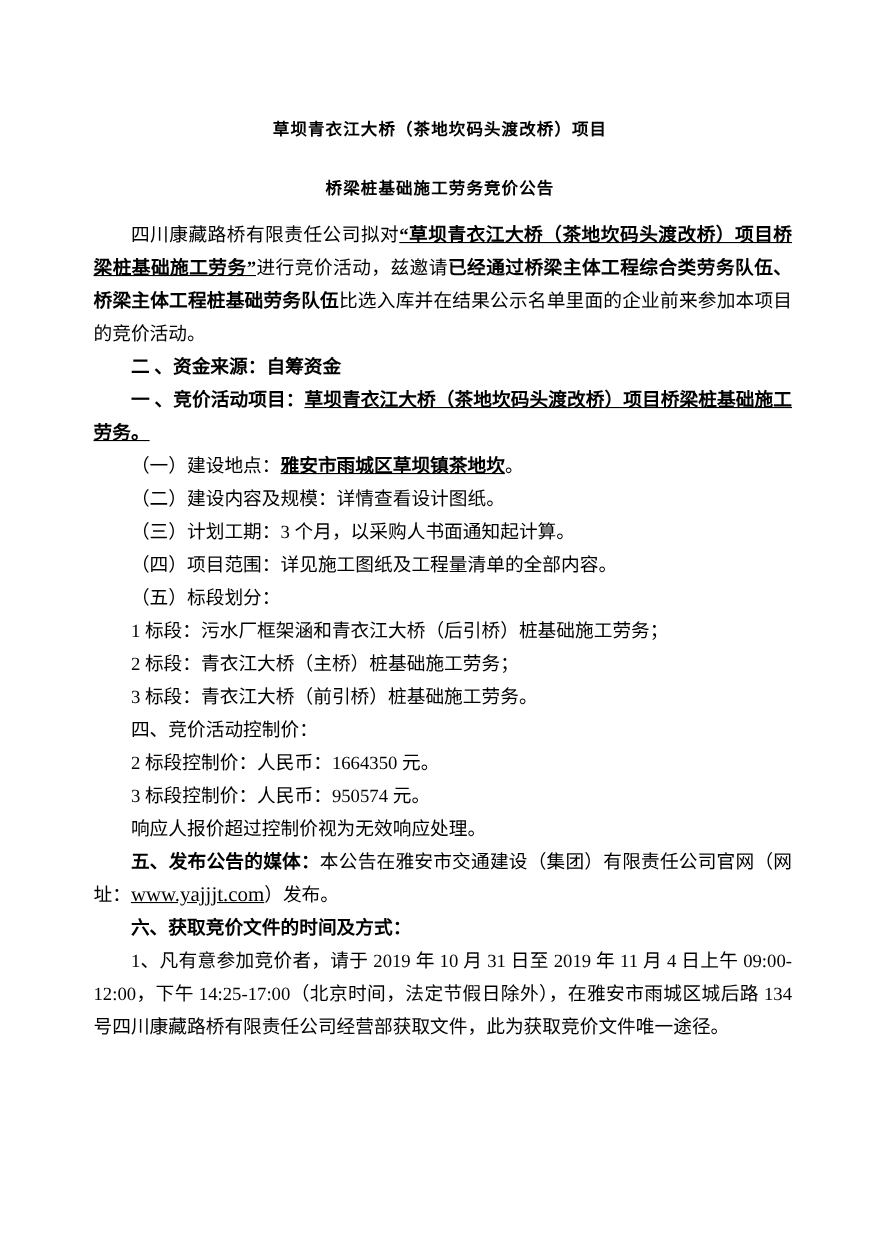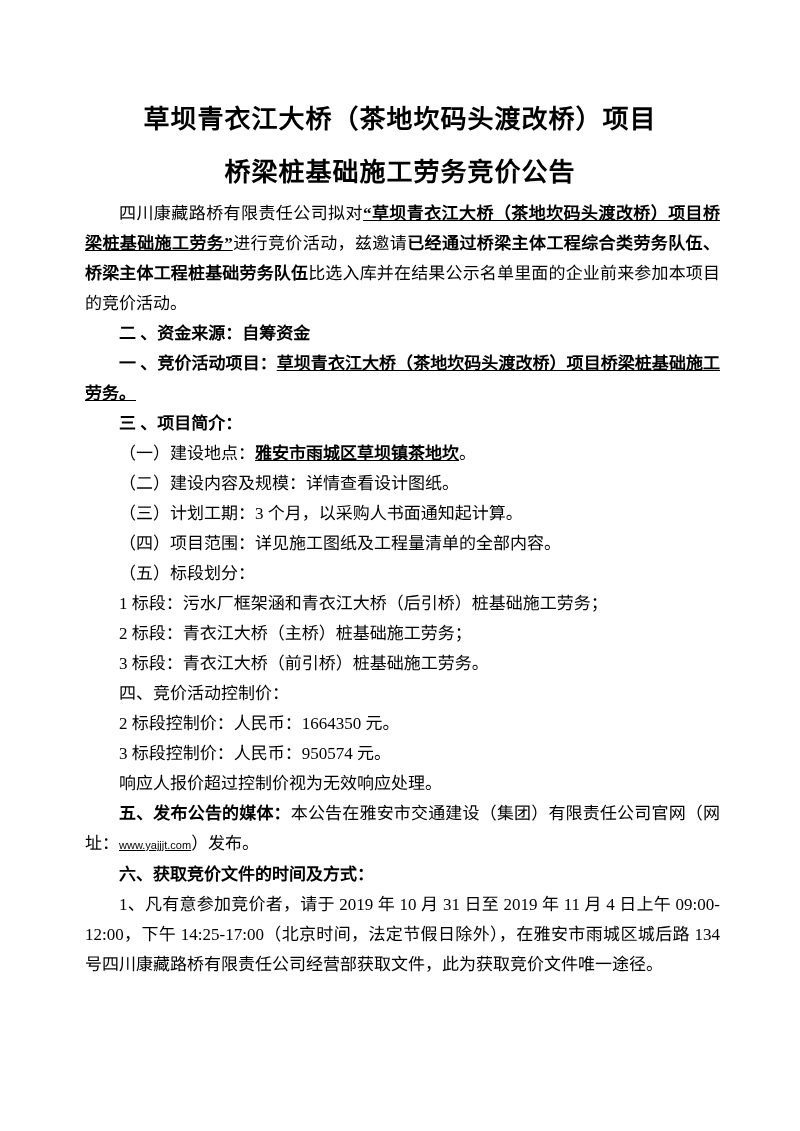--- a/index.html
+++ b/index.html
@@ -18,21 +18,21 @@
     font-family: "Liberation Serif", "DejaVu Serif", serif;
     overflow: hidden;
     box-sizing: border-box;
   }
   .titles {
     padding-top: 93px;
   }
   .doc-title {
     margin: 0;
     text-align: center;
-    font-size: 26px;
+    font-size: 15px;
     line-height: 53px;
     font-weight: 700;
     letter-spacing: 1px;
   }
   .body {
     margin-left: 85px;
     margin-right: 80px;
     font-size: 17px;
     line-height: 30px;
     text-align: justify;
@@ -40,22 +40,22 @@
   .body p {
     margin: 0;
     padding: 0;
   }
   .indent {
     text-indent: 2em;
   }
   .b { font-weight: 700; }
   .u { text-decoration: underline; }
   .url {
-    font-family: Liberation Sans, sans-serif;
-    font-size: 11px;
+    font-family: Liberation Serif, serif;
+    font-size: 19px;
     text-decoration: underline;
     color: #000000;
   }
 </style>
 </head>
 <body>
 
 <div class="page">
 
   <div class="titles">
@@ -64,21 +64,20 @@
   </div>
 
   <div class="body">
 
     <p class="indent"><span>四川康藏路桥有限责任公司拟对</span><span class="b u">“草坝青衣江大桥（茶地坎码头渡改桥）项目桥梁桩基础施工劳务”</span><span>进行竞价活动，兹邀请</span><span class="b">已经通过桥梁主体工程综合类劳务队伍、桥梁主体工程桩基础劳务队伍</span><span>比选入库并在结果公示名单里面的企业前来参加本项目的竞价活动。</span></p>
 
     <p class="indent"><span class="b">二 、资金来源：</span><span class="b">自筹资金</span></p>
 
     <p class="indent"><span class="b">一 、竞价活动项目：</span><span class="b u">草坝青衣江大桥（茶地坎码头渡改桥）项目桥梁桩基础施工劳务。</span></p>
 
-    <p class="indent"><span class="b">三 、项目简介：</span></p>
 
     <p class="indent"><span>（一）建设地点：</span><span class="b u">雅安市雨城区草坝镇茶地坎</span><span>。</span></p>
 
     <p class="indent">（二）建设内容及规模：详情查看设计图纸。</p>
     <p class="indent">（三）计划工期：3 个月，以采购人书面通知起计算。</p>
     <p class="indent">（四）项目范围：详见施工图纸及工程量清单的全部内容。</p>
     <p class="indent">（五）标段划分：</p>
 
     <p class="indent">1 标段：污水厂框架涵和青衣江大桥（后引桥）桩基础施工劳务；</p>
     <p class="indent">2 标段：青衣江大桥（主桥）桩基础施工劳务；</p>

